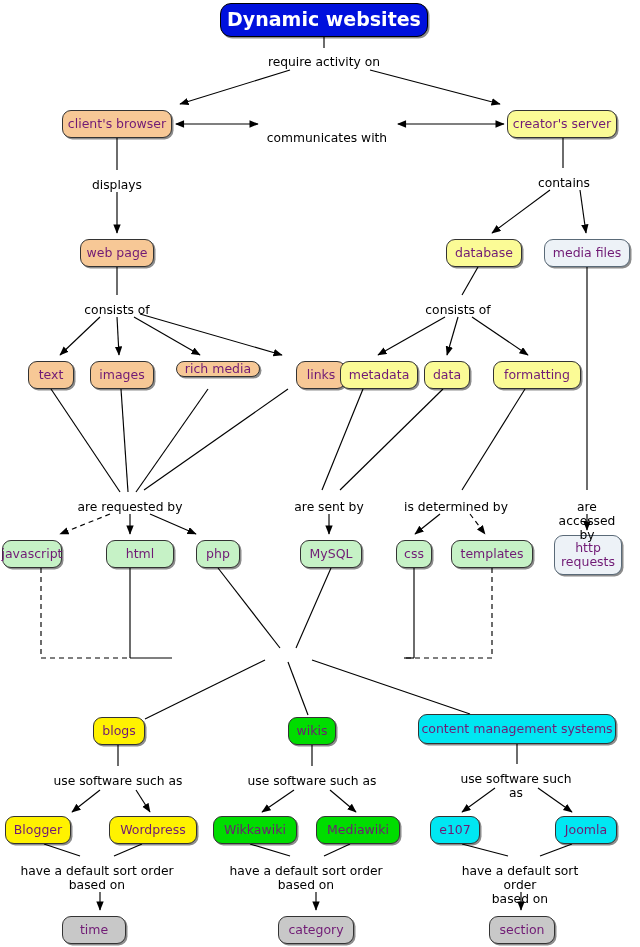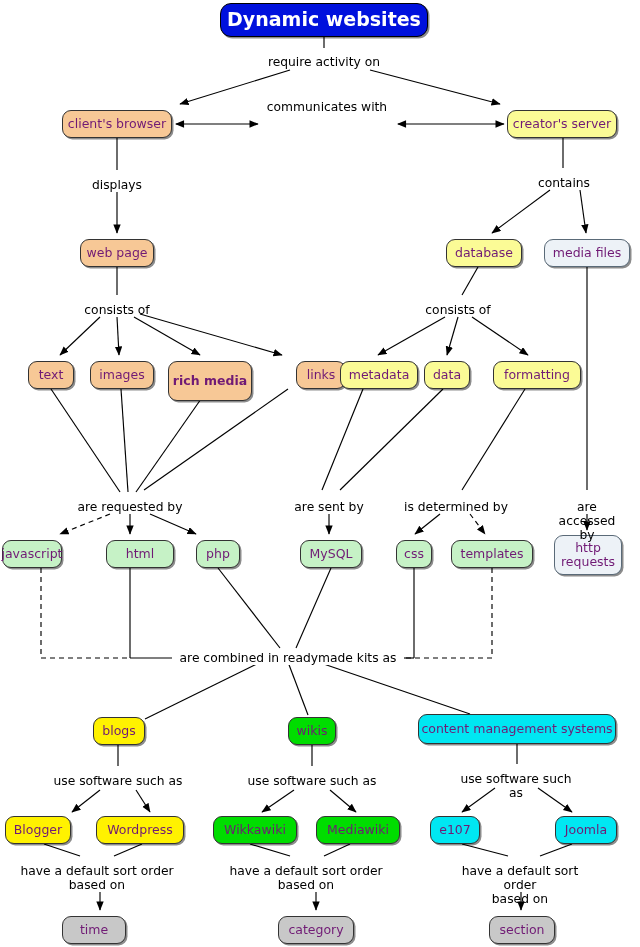--- a/index.html
+++ b/index.html
@@ -164,57 +164,56 @@
   </svg>
 
   <div class="node title" style="left:220px;top:3px;width:208px;height:34px;">Dynamic websites</div>
   <div class="node peach" style="left:62px;top:110px;width:110px;height:28px;">client's browser</div>
   <div class="node lemon" style="left:507px;top:110px;width:110px;height:28px;">creator's server</div>
   <div class="node peach" style="left:80px;top:239px;width:74px;height:28px;">web page</div>
   <div class="node lemon" style="left:446px;top:239px;width:76px;height:28px;">database</div>
   <div class="node bluegray" style="left:544px;top:239px;width:86px;height:28px;">media files</div>
   <div class="node peach" style="left:28px;top:361px;width:46px;height:28px;">text</div>
   <div class="node peach" style="left:90px;top:361px;width:64px;height:28px;">images</div>
-  <div class="node peach" style="left:168px;top:361px;width:84px;height:40px;font-weight:bold;">rich media</div>
+  <div class="node peach" style="left:176px;top:361px;width:84px;height:16px;">rich media</div>
   <div class="node peach" style="left:264px;top:361px;width:50px;height:28px;margin-left:32px;">links</div>
   <div class="node lemon" style="left:331px;top:361px;width:78px;height:28px;margin-left:9px;">metadata</div>
   <div class="node lemon" style="left:424px;top:361px;width:46px;height:28px;">data</div>
   <div class="node lemon" style="left:493px;top:361px;width:88px;height:28px;">formatting</div>
   <div class="node mint" style="left:2px;top:540px;width:60px;height:28px;">javascript</div>
   <div class="node mint" style="left:106px;top:540px;width:68px;height:28px;">html</div>
   <div class="node mint" style="left:196px;top:540px;width:44px;height:28px;">php</div>
   <div class="node mint" style="left:300px;top:540px;width:62px;height:28px;">MySQL</div>
   <div class="node mint" style="left:396px;top:540px;width:36px;height:28px;">css</div>
   <div class="node mint" style="left:451px;top:540px;width:82px;height:28px;">templates</div>
   <div class="node bluegray" style="left:554px;top:535px;width:68px;height:40px;">http
 requests</div>
   <div class="node yellow" style="left:93px;top:717px;width:52px;height:28px;">blogs</div>
   <div class="node green" style="left:288px;top:717px;width:48px;height:28px;">wikis</div>
   <div class="node cyan" style="left:418px;top:714px;width:198px;height:30px;">content management systems</div>
   <div class="node yellow" style="left:5px;top:816px;width:66px;height:28px;">Blogger</div>
-  <div class="node yellow" style="left:96px;top:816px;width:88px;height:28px;">Wordpress</div>
+  <div class="node yellow" style="left:109px;top:816px;width:88px;height:28px;">Wordpress</div>
   <div class="node green" style="left:213px;top:816px;width:84px;height:28px;">Wikkawiki</div>
   <div class="node green" style="left:316px;top:816px;width:84px;height:28px;">Mediawiki</div>
   <div class="node cyan" style="left:430px;top:816px;width:50px;height:28px;">e107</div>
   <div class="node cyan" style="left:555px;top:816px;width:62px;height:28px;">Joomla</div>
   <div class="node gray" style="left:62px;top:916px;width:64px;height:28px;">time</div>
   <div class="node gray" style="left:278px;top:916px;width:76px;height:28px;">category</div>
   <div class="node gray" style="left:489px;top:916px;width:66px;height:28px;">section</div>
 
   <div class="edge-label" style="left:324px;top:55px;">require activity on</div>
-  <div class="edge-label" style="left:327px;top:100px;">communicates with</div>
+  <div class="edge-label" style="left:327px;top:131px;">communicates with</div>
   <div class="edge-label" style="left:117px;top:178px;">displays</div>
   <div class="edge-label" style="left:564px;top:176px;">contains</div>
   <div class="edge-label" style="left:117px;top:303px;">consists of</div>
   <div class="edge-label" style="left:458px;top:303px;">consists of</div>
   <div class="edge-label" style="left:130px;top:500px;">are requested by</div>
   <div class="edge-label" style="left:329px;top:500px;">are sent by</div>
   <div class="edge-label" style="left:456px;top:500px;">is determined by</div>
   <div class="edge-label" style="left:587px;top:500px;">are accessed by</div>
-  <div class="edge-label" style="left:288px;top:651px;background:#ffffff;padding:0 4px;">are combined in readymade kits as</div>
   <div class="edge-label" style="left:118px;top:774px;">use software such as</div>
   <div class="edge-label" style="left:312px;top:774px;">use software such as</div>
   <div class="edge-label" style="left:516px;top:772px;">use software such as</div>
   <div class="edge-label" style="left:97px;top:864px;">have a default sort order
 based on</div>
   <div class="edge-label" style="left:306px;top:864px;">have a default sort order
 based on</div>
   <div class="edge-label" style="left:520px;top:864px;">have a default sort order
 based on</div>
 

